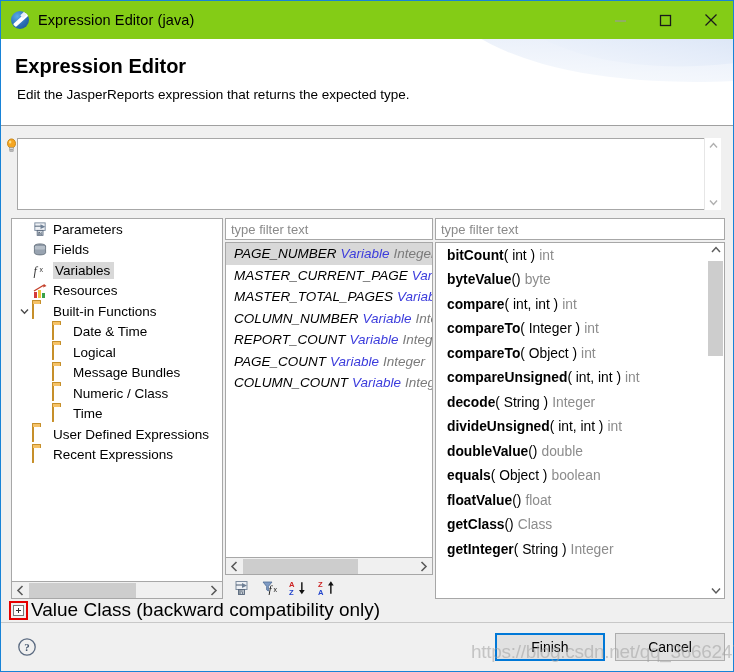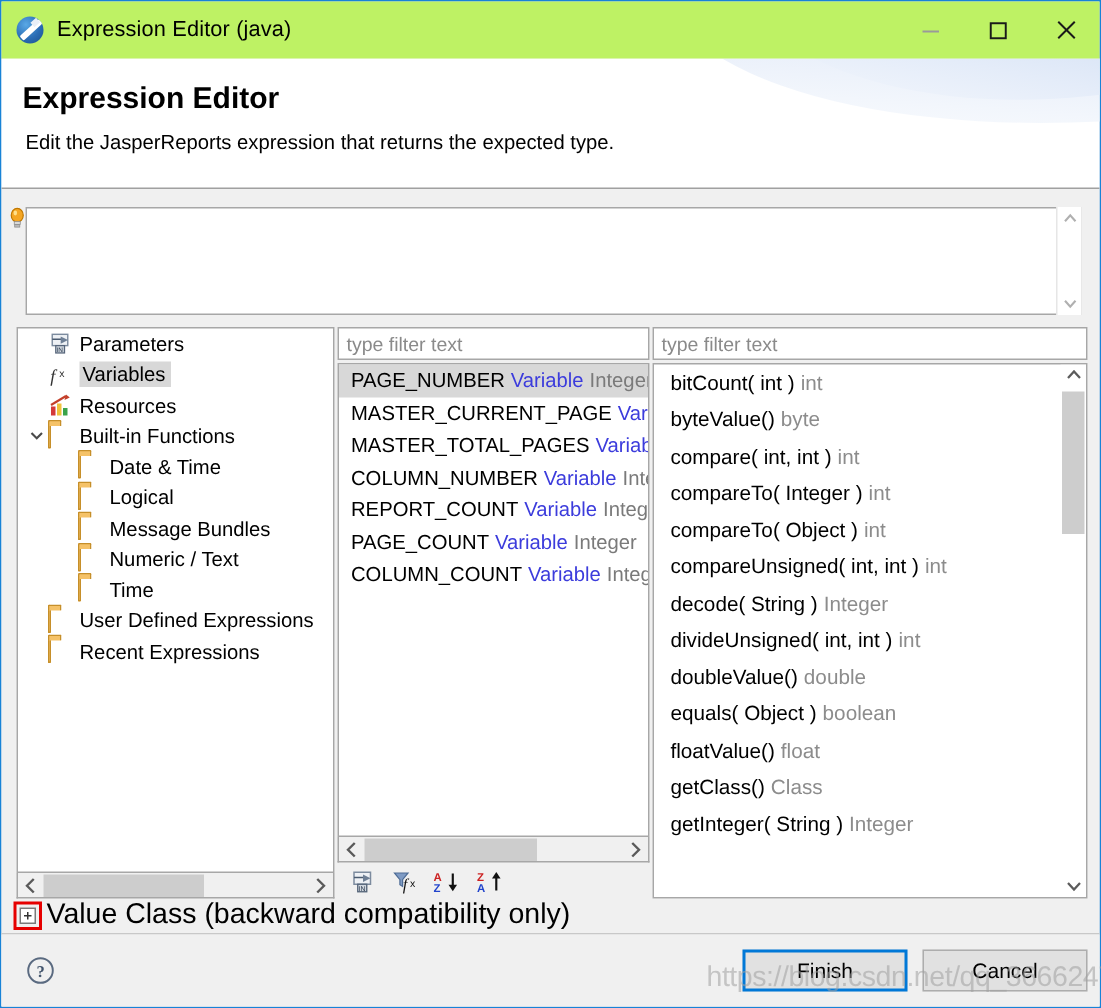--- a/index.html
+++ b/index.html
@@ -21,21 +21,21 @@
     box-sizing: border-box;
     border: 1px solid #1883d7;
     background: #f0f0f0;
     display: flex;
     flex-direction: column;
   }
 
   
   #titlebar {
     height: 38px; min-height: 38px;
-    background: #bef264;
+    background: #84cc16;
     display: flex; align-items: center;
     position: relative;
     z-index: 6;
   }
   #title-icon {
     width: 20px; height: 20px;
     margin-left: 9px; margin-right: 8px;
     position: relative;
     flex: none;
   }
@@ -215,35 +215,36 @@
   .tree-label { color: #000; }
 
   
   .mid-row {
     height: 21.5px;
     display: flex; align-items: center;
     padding-left: 8px;
     white-space: nowrap;
     font-size: 13.5px;
     overflow: hidden;
+    font-style: italic;
   }
   .mid-row.selected { background: #d8d8d8; }
   .mid-name { color: #000; }
   .mid-kind { color: #3c3cdc; margin-left: 4px; }
   .mid-type { color: #7a7a7a; margin-left: 4px; }
 
   
   .meth-row {
     height: 24.5px;
     display: flex; align-items: center;
     padding-left: 11px;
     white-space: nowrap;
     font-size: 13.8px;
   }
-  .meth-name { font-weight: normal; color: #000; }
+  .meth-name { font-weight: bold; color: #000; }
   .meth-args { color: #000; }
   .meth-ret  { color: #8c8c8c; margin-left: 4px; }
 
   
   .vscroll {
     position: absolute; right: 0; top: 0; bottom: 0; width: 17px;
     background: #fff;
     display: flex; flex-direction: column; align-items: center;
     justify-content: space-between;
     padding: 3px 0;
@@ -420,20 +421,30 @@
               <span class="tw"></span>
               <span class="tree-ico"><svg width="16" height="16" viewBox="0 0 17 17">
                   <rect x="3" y="2" width="11" height="8" fill="#eef1f5" stroke="#7c8b9e" stroke-width="1"></rect>
                   <path d="M3 5.5 L11 5.5" stroke="#4a5b70" stroke-width="1"></path>
                   <path d="M9 3.5 L14.2 6 L9 8.6" fill="#6f8096"></path>
                   <rect x="5.5" y="10" width="6.2" height="5.2" fill="#cfd6de" stroke="#56657a" stroke-width="0.9"></rect>
                   <text x="6" y="14.4" font-size="4.6" fill="#2b3a4d" font-family="Liberation Sans, sans-serif">IN</text>
                 </svg></span>
               <span class="tree-label">Parameters</span>
             </div>
+            <div class="tree-row">
+              <span style="display: inline-block; width: 0px; flex: 0 0 auto;"></span>
+              <span class="tw"></span>
+              <span class="tree-ico"><svg width="16" height="16" viewBox="0 0 16 16">
+                  <ellipse cx="8" cy="4" rx="5.6" ry="2.1" fill="#8e99a6" stroke="#5c6875" stroke-width="0.8"></ellipse>
+                  <path d="M2.4 4 v3.2 a5.6 2.1 0 0 0 11.2 0 V4" fill="#b6bfc9" stroke="#5c6875" stroke-width="0.8"></path>
+                  <path d="M2.4 7.6 v3.2 a5.6 2.1 0 0 0 11.2 0 V7.6" fill="#98a3b0" stroke="#5c6875" stroke-width="0.8"></path>
+                </svg></span>
+              <span class="tree-label">Fields</span>
+            </div>
             <div class="tree-row selected">
               <span style="display: inline-block; width: 0px; flex: 0 0 auto;"></span>
               <span class="tw"></span>
               <span class="tree-ico"><svg width="16" height="16" viewBox="0 0 16 16">
                   <text x="1.5" y="12.5" font-size="12" font-style="italic" font-family="Liberation Serif, serif" fill="#333">f</text>
                   <text x="7.5" y="9.6" font-size="7" font-family="Liberation Sans, sans-serif" fill="#333">x</text>
                 </svg></span>
               <span class="tree-label">Variables</span>
             </div>
             <div class="tree-row">
@@ -473,21 +484,21 @@
             <div class="tree-row">
               <span style="display: inline-block; width: 20px; flex: 0 0 auto;"></span>
               <span class="tw"></span>
               <span class="tree-ico"><span class="folder"></span></span>
               <span class="tree-label">Message Bundles</span>
             </div>
             <div class="tree-row">
               <span style="display: inline-block; width: 20px; flex: 0 0 auto;"></span>
               <span class="tw"></span>
               <span class="tree-ico"><span class="folder"></span></span>
-              <span class="tree-label">Numeric / Text</span>
+              <span class="tree-label">Numeric / Class</span>
             </div>
             <div class="tree-row">
               <span style="display: inline-block; width: 20px; flex: 0 0 auto;"></span>
               <span class="tw"></span>
               <span class="tree-ico"><span class="folder"></span></span>
               <span class="tree-label">Time</span>
             </div>
             <div class="tree-row">
               <span style="display: inline-block; width: 0px; flex: 0 0 auto;"></span>
               <span class="tw"></span>

